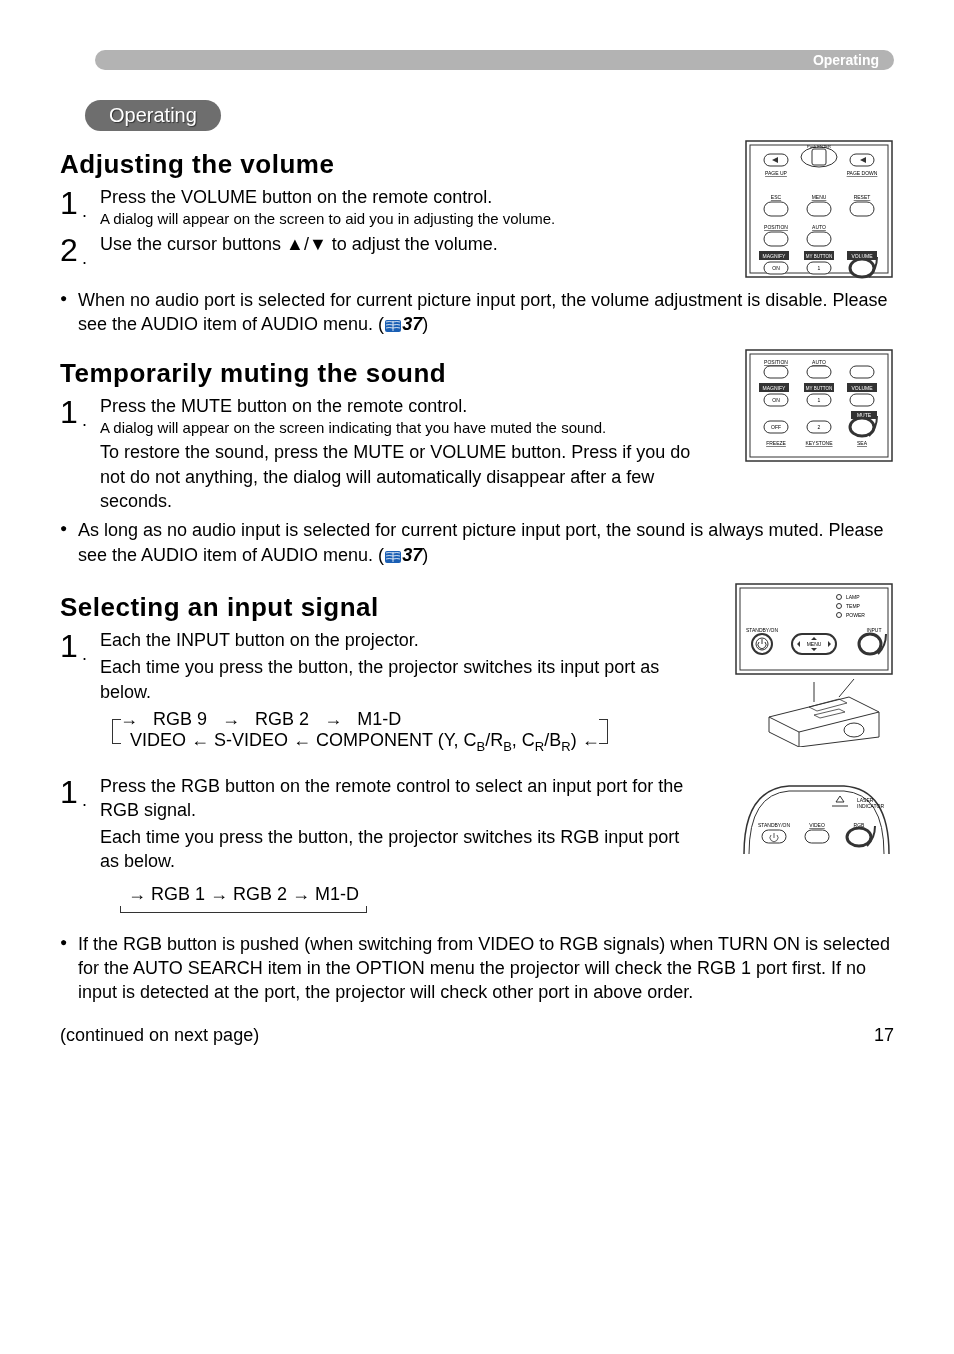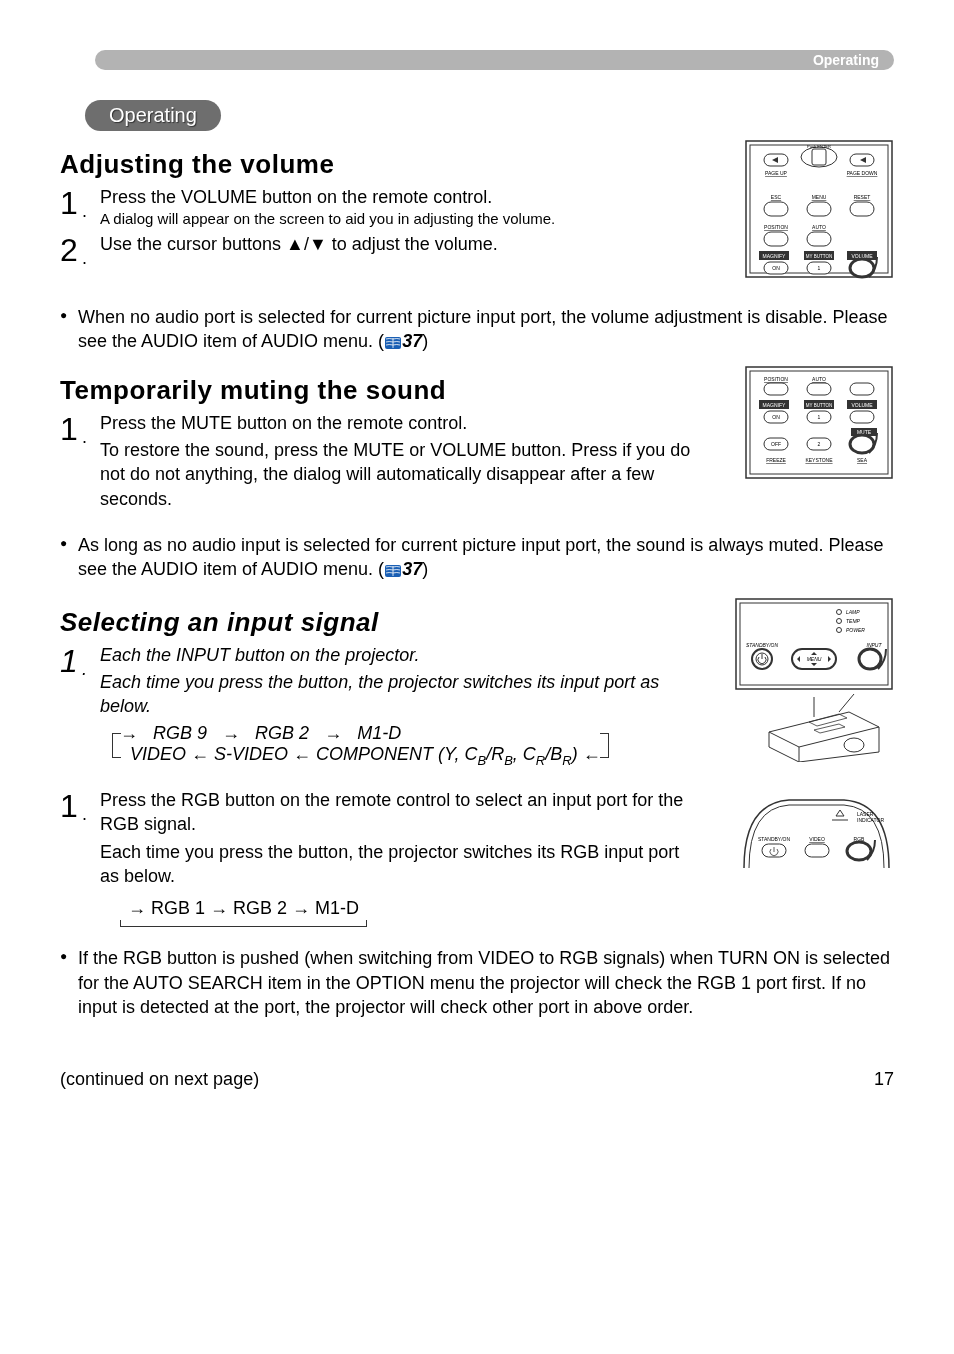--- a/index.html
+++ b/index.html
@@ -10,38 +10,38 @@
   .content { margin-top: 40px; }
   .section-tab { display: inline-block; background: #6e6e6e; border-radius: 18px; padding: 4px 24px; margin-left: 25px; margin-bottom: 8px; }
   .section-tab span { color: #fff; font-size: 20px; text-shadow: 1px 1px 1px #333; }
   h2 { font-family: Arial, sans-serif; font-weight: 900; font-size: 26px; margin-top: 10px; margin-bottom: 5px; letter-spacing: 0.5px; }
   .step { position: relative; padding-left: 40px; margin-bottom: 3px; }
   .step-num { position: absolute; left: 0; top: 0; font-size: 32px; font-family: Arial; }
   .step-dot { position: absolute; left: 22px; top: 16px; font-size: 18px; }
   .step-text { font-size: 18px; line-height: 1.35; }
   .step-sub { font-size: 15px; line-height: 1.3; }
   .body-text { font-size: 18px; line-height: 1.35; margin-left: 40px; }
-  .bullet { position: relative; padding-left: 18px; font-size: 18px; line-height: 1.35; margin-top: 22px; }
+  .bullet { position: relative; padding-left: 18px; font-size: 18px; line-height: 1.35; margin-top: 5px; }
   .bullet::before { content: "●"; position: absolute; left: 0; top: 2px; font-size: 12px; }
   .ref-icon { display: inline-block; vertical-align: middle; }
   .ref-icon svg { vertical-align: -2px; }
   .italic { font-style: italic; font-weight: bold; }
   .row { display: flex; align-items: flex-start; gap: 36px; }
   .text-col { flex: 1; min-width: 0; }
   .img-col { flex-shrink: 0; margin-left: 8px; }
   .flow-box { margin-left: 60px; margin-top: 5px; font-size: 18px; position: relative; }
   .flow-line1, .flow-line2 { white-space: nowrap; }
   .small-caps { font-size: 13px; vertical-align: sub; }
   .arrow { font-family: Arial; }
   .flow-frame { position: relative; display: inline-block; }
   .flow-frame::before { content: ""; position: absolute; left: -8px; top: 10px; bottom: 10px; width: 8px; border-left: 1px solid #333; border-top: 1px solid #333; border-bottom: 1px solid #333; }
   .flow-frame::after { content: ""; position: absolute; right: -8px; top: 10px; bottom: 10px; width: 8px; border-right: 1px solid #333; border-top: 1px solid #333; border-bottom: 1px solid #333; }
   .flow-frame2 { position: relative; display: inline-block; padding: 2px 8px; }
   .flow-frame2::before { content: ""; position: absolute; left: 0; right: 0; bottom: -6px; height: 6px; border-left: 1px solid #333; border-right: 1px solid #333; border-bottom: 1px solid #333; }
-  .footer { display: flex; justify-content: space-between; align-items: baseline; margin-top: 50px; font-size: 18px; }
+  .footer { display: flex; justify-content: space-between; align-items: baseline; margin-top: 20px; font-size: 18px; }
   .page-num { font-size: 18px; }
 </style>
 </head>
 <body>
 
 <div class="page">
   <div class="header-bar">
       <span>Operating</span>
     </div>
 
@@ -117,20 +117,21 @@
     </div>
 
     
     <div class="row" style="margin-top:10px;">
       <div class="text-col">
         <h2>Temporarily muting the sound</h2>
         <div class="step">
           <span class="step-num">1</span>
             <span class="step-dot">.</span>
           <div class="step-text">Press the MUTE button on the remote control.</div>
+          <div class="step-sub">A dialog will appear on the screen indicating that you have muted the sound.</div>
         </div>
         <div class="body-text">To restore the sound, press the MUTE or VOLUME button. Press if you do not do not anything, the dialog will automatically disappear after a few seconds.</div>
       </div>
       <div class="img-col">
         <svg width="150" height="115" viewBox="0 0 150 115">
           <rect x="2" y="2" width="146" height="111" fill="none" stroke="#333" stroke-width="1.5"></rect>
           <rect x="6" y="6" width="138" height="103" fill="none" stroke="#333" stroke-width="1"></rect>
           <text x="32" y="16" font-size="5" text-anchor="middle" text-decoration="underline">POSITION</text>
           <text x="75" y="16" font-size="5" text-anchor="middle" text-decoration="underline">AUTO</text>
           <rect x="20" y="18" width="24" height="12" rx="6" fill="#fff" stroke="#333"></rect>
@@ -163,21 +164,21 @@
     </div>
 
     <div class="bullet">
       <span>As long as no audio input is selected for current picture input port, the sound is always muted. Please see the AUDIO item of AUDIO menu. (</span><span class="ref-icon"><svg width="18" height="14">
             <rect x="1" y="1" width="16" height="12" rx="2" fill="#1a5fb4"></rect>
             <path d="M9 2 v10 M2 3 q3 -1 7 0 M2 6 q3 -1 7 0 M2 9 q3 -1 7 0 M16 3 q-3 -1 -7 0 M16 6 q-3 -1 -7 0 M16 9 q-3 -1 -7 0" stroke="#fff" stroke-width="0.8" fill="none"></path>
           </svg></span><span class="italic">37</span><span>)</span>
     </div>
 
     
-    <div class="row" style="margin-top:14px;font-style:italic;">
+    <div class="row" style="margin-top:14px;">
       <div class="text-col">
         <h2>Selecting an input signal</h2>
         <div class="step">
           <span class="step-num">1</span>
             <span class="step-dot">.</span>
           <div class="step-text">Each the INPUT button on the projector.</div>
         </div>
         <div class="body-text">Each time you press the button, the projector switches its input port as below.</div>
 
         <div class="flow-box">

